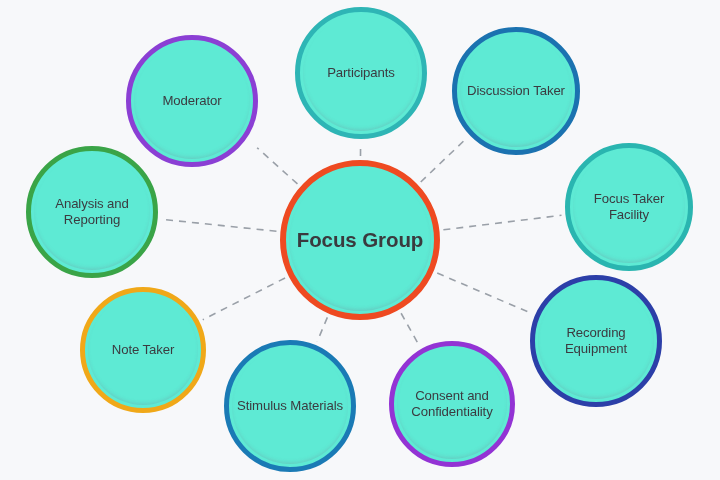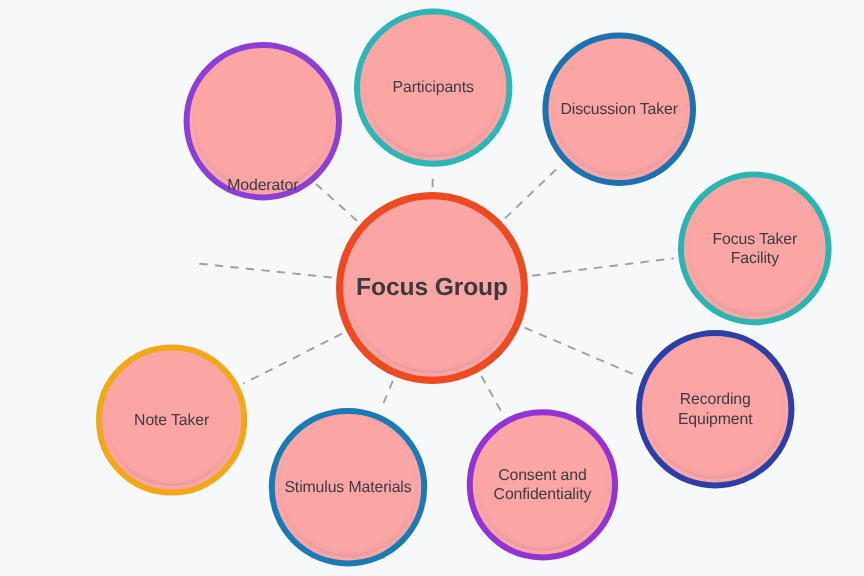--- a/index.html
+++ b/index.html
@@ -20,21 +20,21 @@
     left: 0;
     top: 0;
     width: 720px;
     height: 480px;
     pointer-events: none;
   }
   .node {
     position: absolute;
     box-sizing: border-box;
     border-radius: 50%;
-    background: #fca5a5;
+    background: #5eead4;
     display: flex;
     align-items: center;
     justify-content: center;
     text-align: center;
   }
   .node .ring-shadow {
     position: absolute;
     left: 3px;
     top: 3px;
     right: 3px;
@@ -82,21 +82,21 @@
       <line x1="327.3615272436063" y1="317.3998068223051" x2="317.1987272969948" y2="341.5001609814124" stroke="#9aa0a8" stroke-width="1.6" stroke-dasharray="7 6" stroke-linecap="butt"></line>
       <line x1="285.0764203560292" y1="277.9796947504" x2="202.76047423983388" y2="319.70667204432385" stroke="#9aa0a8" stroke-width="1.6" stroke-dasharray="7 6" stroke-linecap="butt"></line>
       <line x1="276.4547346006498" y1="231.27139018215743" x2="161.62105449945852" y2="219.2738415148688" stroke="#9aa0a8" stroke-width="1.6" stroke-dasharray="7 6" stroke-linecap="butt"></line>
     </svg>
 
   <div id="hub" class="node" style="width: 160px; height: 160px; left: 280px; top: 160px; border-width: 6px; border-color: rgb(238, 74, 33);">
     <span class="ring-shadow"></span>
     <span class="label">Focus Group</span>
   </div>
 
-<div class="node satellite" style="width: 132px; height: 132px; left: 153px; top: 35px; border-width: 5px; border-color: rgb(139, 63, 212); align-items: flex-end;">
+<div class="node satellite" style="width: 132px; height: 132px; left: 126px; top: 35px; border-width: 5px; border-color: rgb(139, 63, 212);">
       <span class="ring-shadow"></span>
       <span class="label">Moderator</span>
     </div>
     <div class="node satellite" style="width: 132px; height: 132px; left: 295px; top: 7px; border-width: 5px; border-color: rgb(46, 181, 181);">
       <span class="ring-shadow"></span>
       <span class="label">Participants</span>
     </div>
     <div class="node satellite" style="width: 128px; height: 128px; left: 452px; top: 27px; border-width: 5px; border-color: rgb(27, 114, 176);">
       <span class="ring-shadow"></span>
       <span class="label">Discussion Taker</span>
@@ -114,13 +114,17 @@
       <span class="label">Recording Equipment</span>
     </div>
     <div class="node satellite" style="width: 126px; height: 126px; left: 80px; top: 287px; border-width: 5px; border-color: rgb(240, 168, 24);">
       <span class="ring-shadow"></span>
       <span class="label">Note Taker</span>
     </div>
     <div class="node satellite" style="width: 132px; height: 132px; left: 224px; top: 340px; border-width: 5px; border-color: rgb(26, 122, 181);">
       <span class="ring-shadow"></span>
       <span class="label">Stimulus Materials</span>
     </div>
+    <div class="node satellite" style="width: 132px; height: 132px; left: 26px; top: 146px; border-width: 5px; border-color: rgb(58, 164, 71);">
+      <span class="ring-shadow"></span>
+      <span class="label">Analysis and Reporting</span>
+    </div>
   </div>
 
 </body></html>

